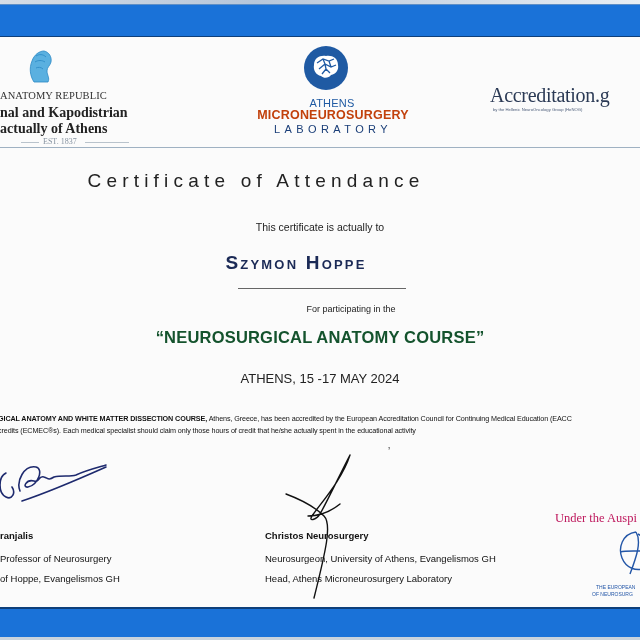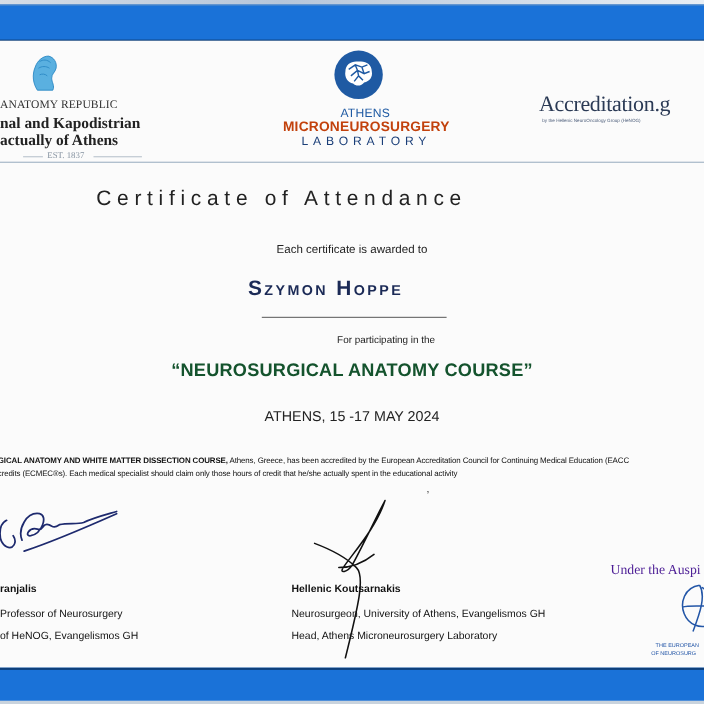--- a/index.html
+++ b/index.html
@@ -47,21 +47,21 @@
 
   .s1 { position:absolute; left:0; font-size:9.5px; color:#111; white-space:nowrap; }
   .s1-name { top:530px; font-weight:bold; }
   .s1-role { top:553px; }
   .s1-aff { top:573px; }
   .s2 { position:absolute; left:265px; font-size:9.5px; color:#111; white-space:nowrap; }
   .s2-name { top:530px; font-weight:bold; }
   .s2-role { top:553px; }
   .s2-aff { top:573px; }
 
-  .ausp { position:absolute; left:555px; top:511px; font-family:"Liberation Serif", serif; font-size:12.5px; color:#4c1d95; white-space:nowrap; }
+  .ausp { position:absolute; left:555px; top:511px; font-family:"Liberation Serif", serif; font-size:12.5px; color:#be185d; white-space:nowrap; }
   .eans-logo { position:absolute; left:616px; top:528px; width:32px; height:50px; }
   .eans-l1 { position:absolute; left:596px; top:584px; font-size:5px; color:#2356a7; white-space:nowrap; }
   .eans-l2 { position:absolute; left:592px; top:591px; font-size:5px; color:#2356a7; white-space:nowrap; }
 </style>
 </head>
 <body>
 
 <div class="band-top-shade"></div>
 <div class="band band-top"></div>
 <div class="paper"></div>
@@ -93,43 +93,43 @@
 </div>
 
 <div class="no">
   <div class="no-title">Accreditation.g</div>
   <div class="no-sub">by the Hellenic NeuroOncology Group (HeNOG)</div>
 </div>
 
 <div class="hr-head"></div>
 
 <div class="title">Certificate of Attendance</div>
-<div class="awarded">Each certificate is awarded to</div>
+<div class="awarded">This certificate is actually to</div>
 <div class="name">Szymon Hoppe</div>
 <div class="name-rule"></div>
 <div class="participating">For participating in the</div>
 <div class="course">“NEUROSURGICAL ANATOMY COURSE”</div>
 <div class="dates">ATHENS,  15 -17 MAY 2024</div>
 
 <div class="accr1"><b>GICAL ANATOMY AND WHITE MATTER DISSECTION COURSE,</b><span> Athens, Greece, has been accredited by the European Accreditation Council for Continuing Medical Education (EACC</span></div>
 <div class="accr2">credits (ECMEC®s). Each medical specialist should claim only those hours of credit that he/she actually spent in the educational activity</div>
 
 <svg class="sig1" viewBox="0 0 110 60">
   <path d="M6 18 C-2 22 -2 38 6 42 C12 45 16 38 12 32 M20 36 C16 26 24 10 36 12 C44 14 38 30 28 32 C22 33 26 24 34 26 C40 28 38 20 44 22 C48 23 48 26 54 22 C62 20 70 22 76 20 C84 16 92 14 106 10 M22 46 C40 40 70 28 106 12" stroke="#1e2a6e" stroke-width="1.6" fill="none" stroke-linecap="round"></path>
 </svg>
 <svg class="sig2" viewBox="0 0 100 150">
   <path d="M70 5 C62 20 48 50 40 64 C36 70 28 72 32 66 C40 54 62 30 70 5 M6 44 C22 50 36 58 44 66 C52 74 46 100 34 148 M28 66 C38 66 50 62 60 54" stroke="#111" stroke-width="1.4" fill="none" stroke-linecap="round"></path>
 </svg>
 <div class="tick-mark">ʼ</div>
 
 <div class="s1 s1-name">ranjalis</div>
 <div class="s1 s1-role">Professor of Neurosurgery</div>
-<div class="s1 s1-aff">of HeNOG, Evangelismos GH</div>
+<div class="s1 s1-aff">of Hoppe, Evangelismos GH</div>
 
-<div class="s2 s2-name">Hellenic Koutsarnakis</div>
+<div class="s2 s2-name">Christos Neurosurgery</div>
 <div class="s2 s2-role">Neurosurgeon,  University of Athens, Evangelismos GH</div>
 <div class="s2 s2-aff">Head, Athens Microneurosurgery Laboratory</div>
 
 <div class="ausp">Under the Auspi</div>
 <svg class="eans-logo" viewBox="0 0 32 50">
   <path d="M20 4 C6 6 2 20 6 30 C10 40 20 44 30 40 M20 4 C26 14 20 30 14 46 M4 24 C12 22 22 24 32 22 M22 6 C30 10 32 18 32 26" stroke="#2356a7" stroke-width="1.4" fill="none"></path>
 </svg>
 <div class="eans-l1">THE EUROPEAN</div>
 <div class="eans-l2">OF NEUROSURG</div>
 

